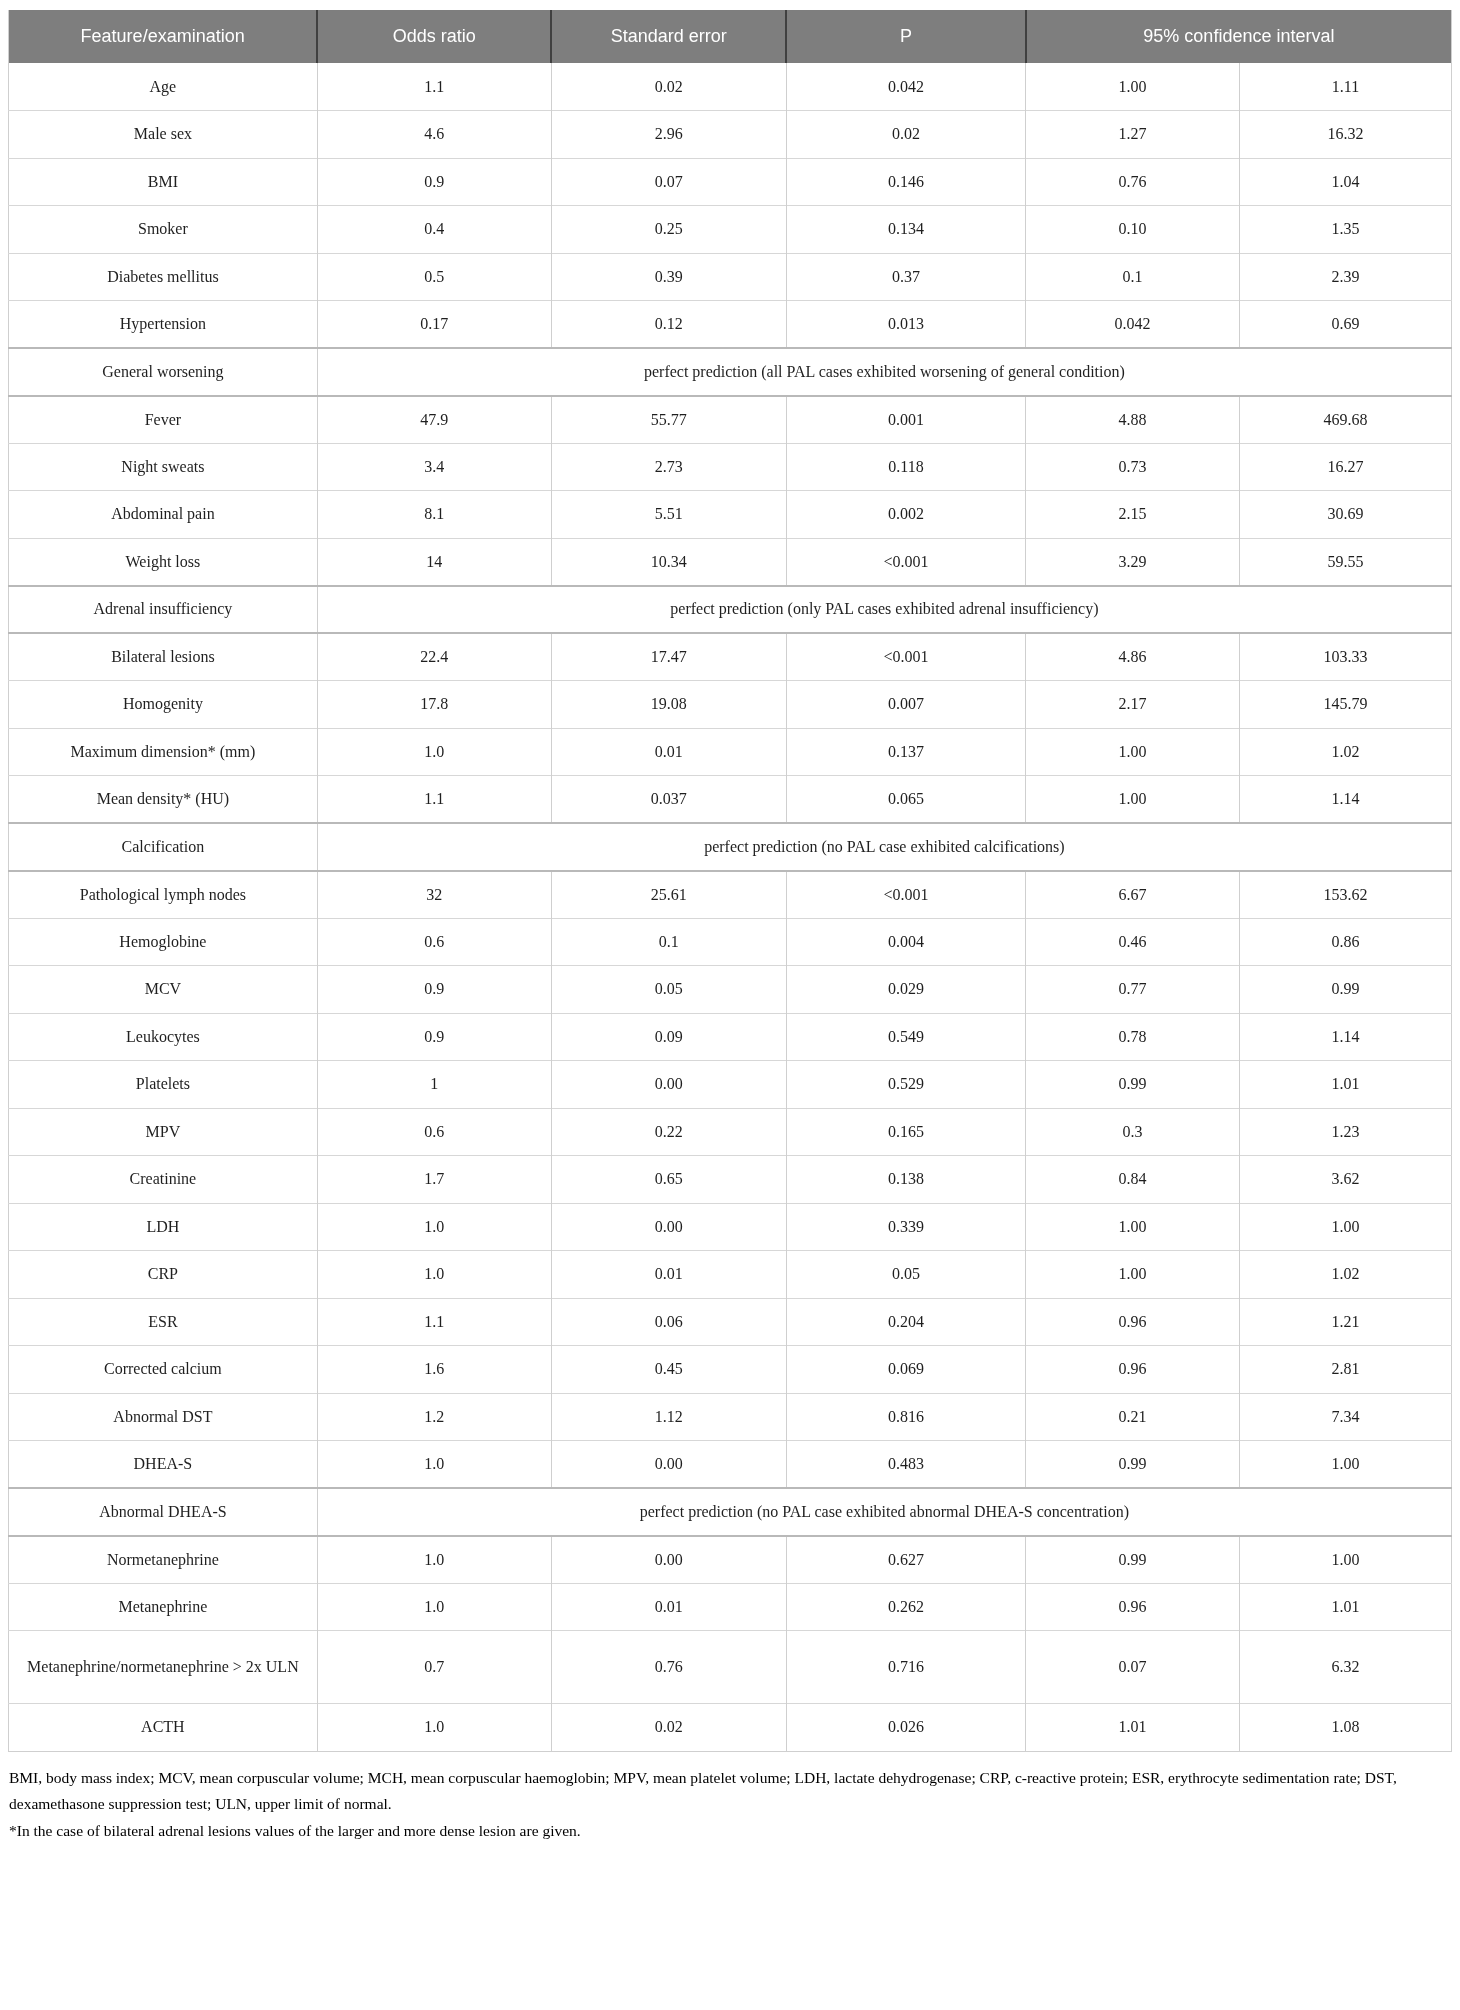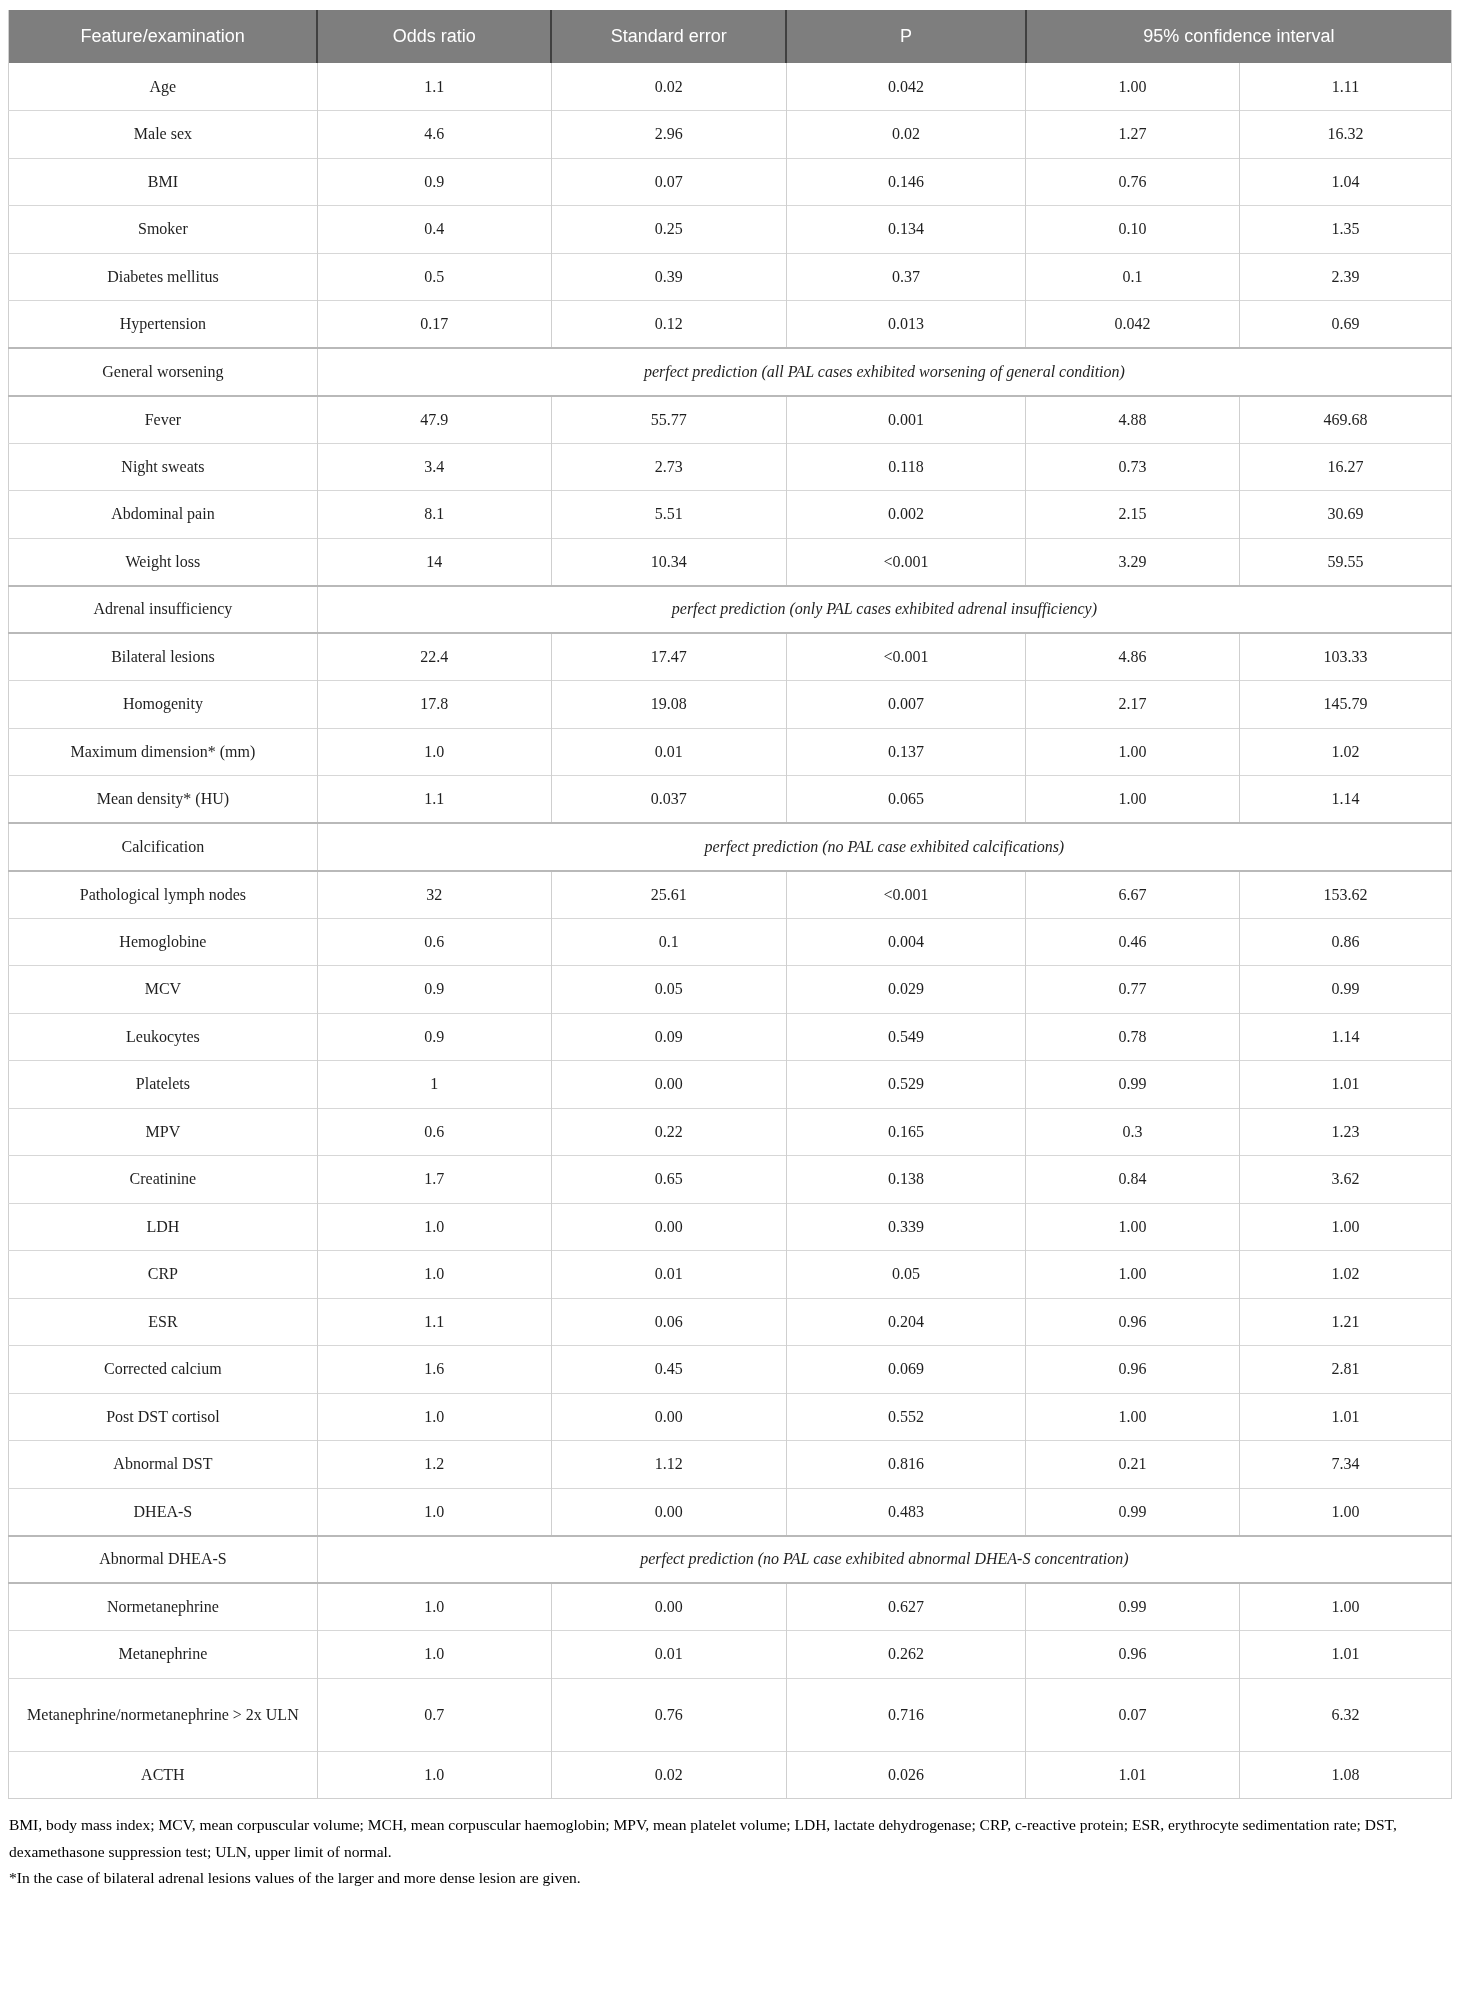--- a/index.html
+++ b/index.html
@@ -46,21 +46,21 @@
     font-size:16px;
     padding:2px 8px;
     border-top:1px solid var(--border-light);
     line-height:1.25;
   }
   tbody td + td{border-left:1px solid var(--border-vert);}
   tbody tr:first-child td{border-top:none;}
 
   tr.span-row td{border-top:2px solid var(--border-heavy);}
   tr.span-row + tr td{border-top:2px solid var(--border-heavy);}
-  td.perfect{font-style:italic;}
+  td.perfect{}
 
   tr.tall-row td{height:73px;}
 
   .footnotes{margin:13px 1px 0 1px;font-size:15.5px;line-height:1.72;color:#000000;}
   .footnotes p{margin:0;}
 </style>
 </head>
 <body>
 
 <div class="page">
@@ -289,28 +289,20 @@
         </tr>
         <tr>
           <td>Corrected calcium</td>
           <td>1.6</td>
           <td>0.45</td>
           <td>0.069</td>
           <td>0.96</td>
           <td>2.81</td>
         </tr>
         <tr>
-          <td>Post DST cortisol</td>
-          <td>1.0</td>
-          <td>0.00</td>
-          <td>0.552</td>
-          <td>1.00</td>
-          <td>1.01</td>
-        </tr>
-        <tr>
           <td>Abnormal DST</td>
           <td>1.2</td>
           <td>1.12</td>
           <td>0.816</td>
           <td>0.21</td>
           <td>7.34</td>
         </tr>
         <tr>
           <td>DHEA-S</td>
           <td>1.0</td>

